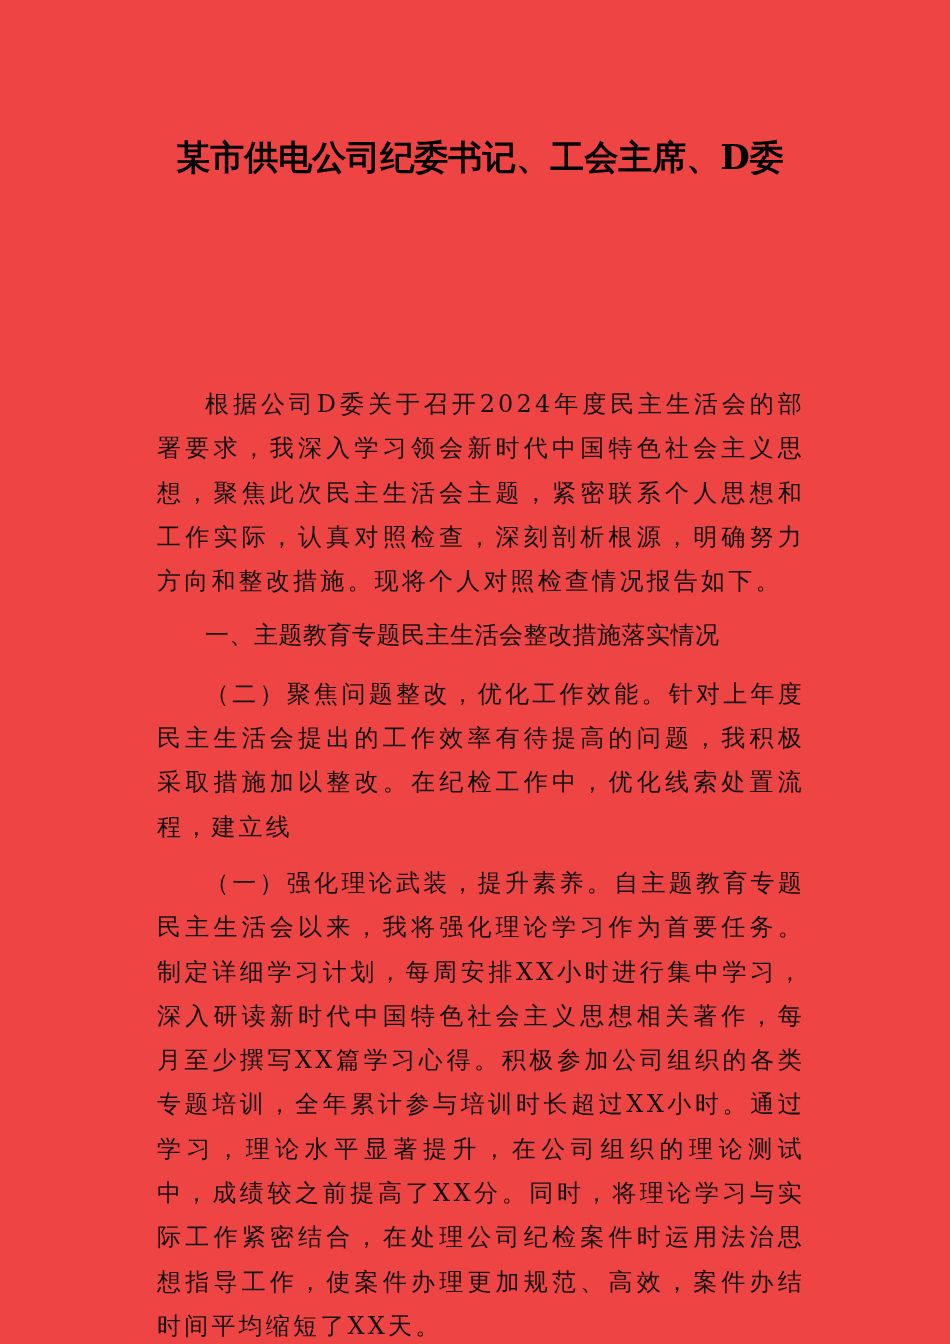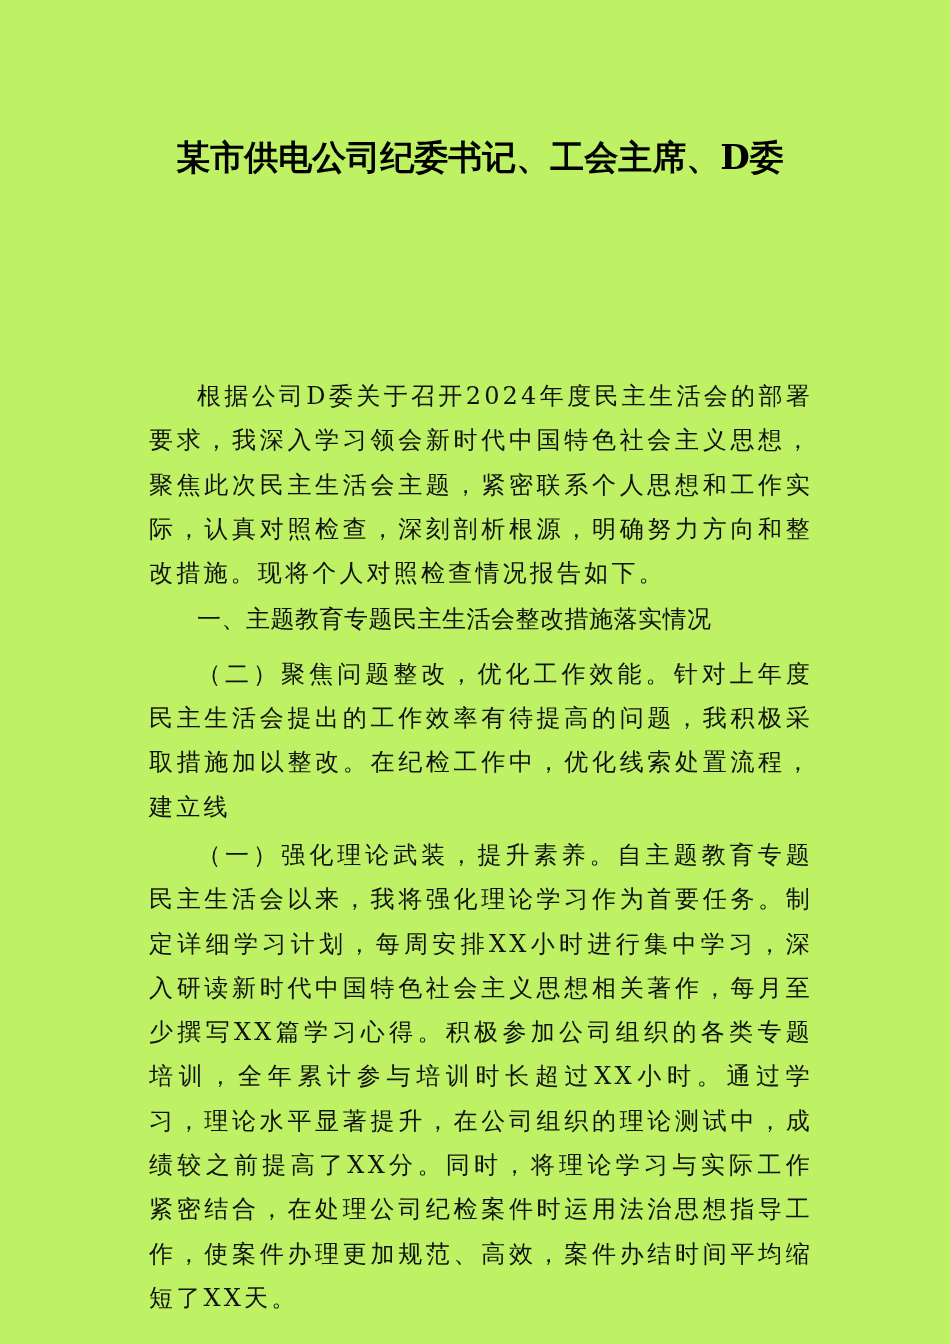--- a/index.html
+++ b/index.html
@@ -1,33 +1,33 @@
 <!DOCTYPE html>
 <html><head>
 <meta charset="utf-8">
 <style>
   html, body { margin: 0; padding: 0; background: #ffffff; }
   body { width: 950px; height: 1344px; position: relative; overflow: hidden; }
   .page {
     position: absolute; left: 0; top: 0; width: 950px; height: 1344px;
-    background: #bef264; color: #111111;
+    background: #ef4444; color: #111111;
     font-family: "DejaVu Serif", "Liberation Serif", serif;
   }
   .title {
     position: absolute; left: 140px; top: 128px; width: 680px;
     text-align: center; font-weight: bold; font-size: 34px; line-height: 58px;
     letter-spacing: 0px; color: #000;
   }
   .title div { white-space: nowrap; }
   .body {
     position: absolute; left: 145px; top: 370px; width: 672px;
     font-size: 24px; line-height: 44.3px; color: #111;
     letter-spacing: 3.2px;
   }
-  .body p { margin: 4px; text-indent: 2em; text-align: justify; }
+  .body p { margin: 12px; text-indent: 2em; text-align: justify; }
   .body p.heading { font-family: Liberation Mono, monospace; font-weight: normal; letter-spacing: 0.5px; }
 </style>
 </head>
 <body>
 
 <div class="page">
   <div class="title">
     <div>某市供电公司纪委书记、工会主席、D委</div>
   </div>
 

